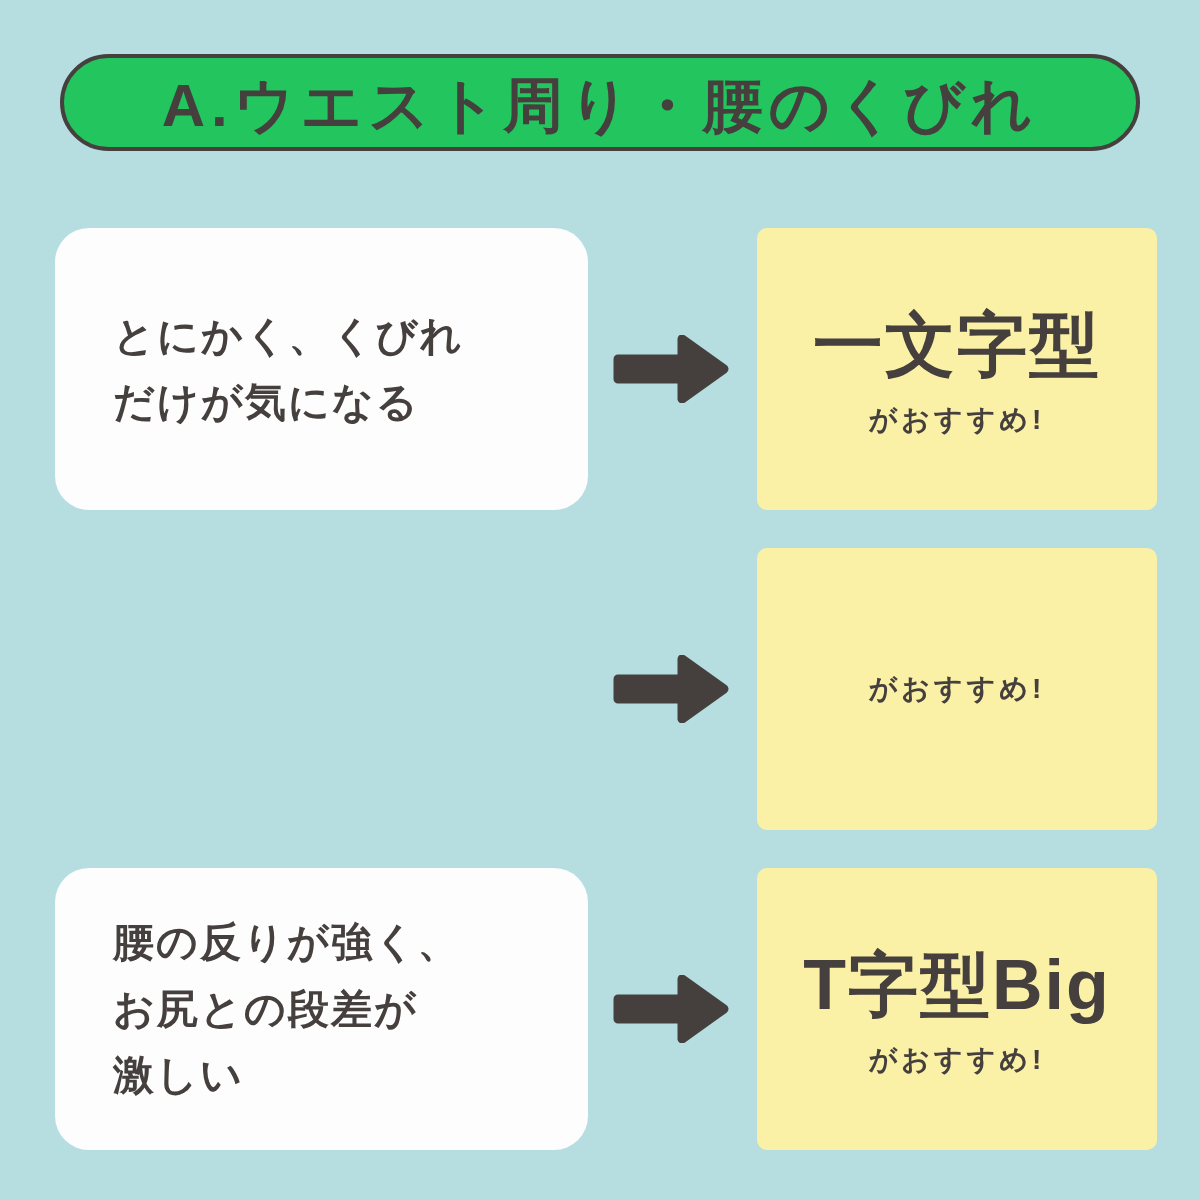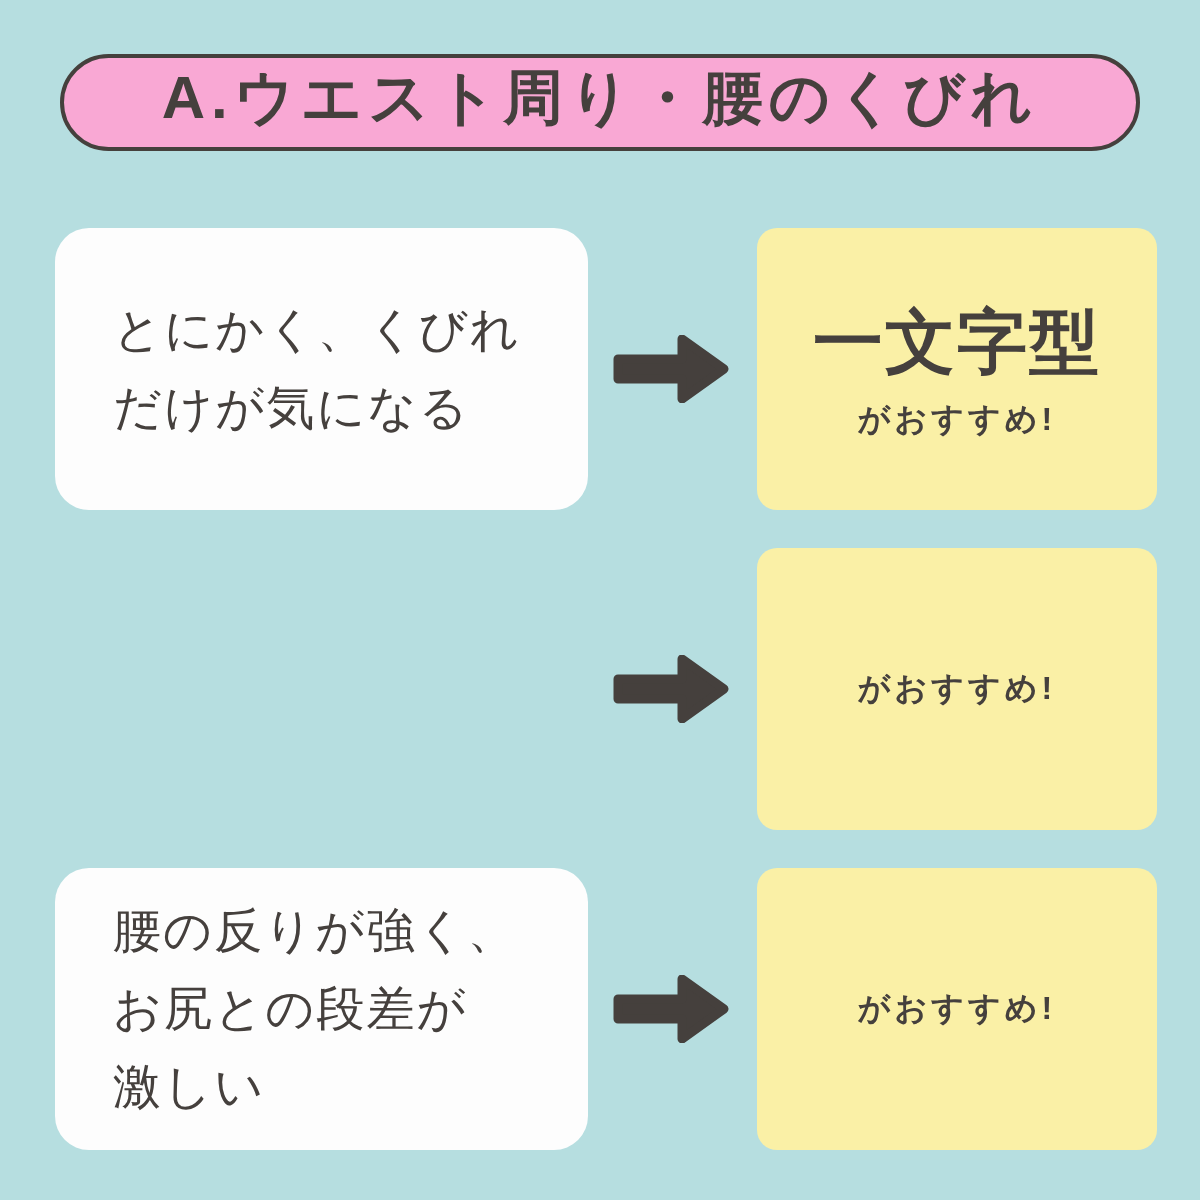--- a/index.html
+++ b/index.html
@@ -16,25 +16,25 @@
     overflow: hidden;
   }
 
   .header-pill {
     position: absolute;
     left: 60px;
     top: 54px;
     width: 1080px;
     height: 97px;
     box-sizing: border-box;
-    background: #f9a8d4;
+    background: #22c55e;
     border: 4px solid #45403d;
     border-radius: 54px;
     display: flex;
-    align-items: flex-start;
+    align-items: flex-end;
     justify-content: center;
   }
   .header-title {
     font-size: 60px;
     font-weight: bold;
     letter-spacing: 6px;
     white-space: nowrap;
   }
 
   .row {
@@ -55,22 +55,22 @@
     height: 282px;
     box-sizing: border-box;
     background: #fdfdfd;
     border-radius: 34px;
     display: flex;
     align-items: center;
     padding-left: 58px;
     padding-right: 20px;
   }
   .cond-text {
-    font-size: 48px;
-    font-weight: normal;
+    font-size: 41px;
+    font-weight: bold;
     line-height: 1.62;
     letter-spacing: 2px;
     white-space: pre-line;
   }
 
   .arrow-wrap {
     position: absolute;
     left: 612px;
     top: 50%;
     transform: translateY(-50%);
@@ -82,35 +82,35 @@
   }
 
   .rec-box {
     position: absolute;
     left: 757px;
     top: 0;
     width: 400px;
     height: 282px;
     box-sizing: border-box;
     background: #faf0a6;
-    border-radius: 20px;
+    border-radius: 10px;
     display: flex;
     flex-direction: column;
     align-items: center;
     justify-content: center;
     gap: 8px;
   }
   .rec-title {
     font-size: 70px;
     font-weight: bold;
     letter-spacing: 2px;
     white-space: nowrap;
   }
   .rec-note {
-    font-size: 32px;
+    font-size: 28px;
     font-weight: bold;
     letter-spacing: 4px;
     white-space: nowrap;
   }
 </style>
 </head>
 <body>
 
 <div class="header-pill">
   <div class="header-title">A.ウエスト周り・腰のくびれ</div>
@@ -148,15 +148,16 @@
     <div class="cond-text">腰の反りが強く、
 お尻との段差が
 激しい</div>
   </div>
   <div class="arrow-wrap">
     <svg viewBox="0 0 118 68" width="118" height="68" aria-hidden="true">
       <path d="M6 24 h64 v-20 l42 30 -42 30 v-20 h-64 z" fill="#45403d" stroke="#45403d" stroke-width="9" stroke-linejoin="round" stroke-linecap="round"></path>
     </svg>
   </div>
   <div class="rec-box">
+    <div class="rec-title">T字型Big</div>
     <div class="rec-note">がおすすめ!</div>
   </div>
 </div>
 
 </body></html>

